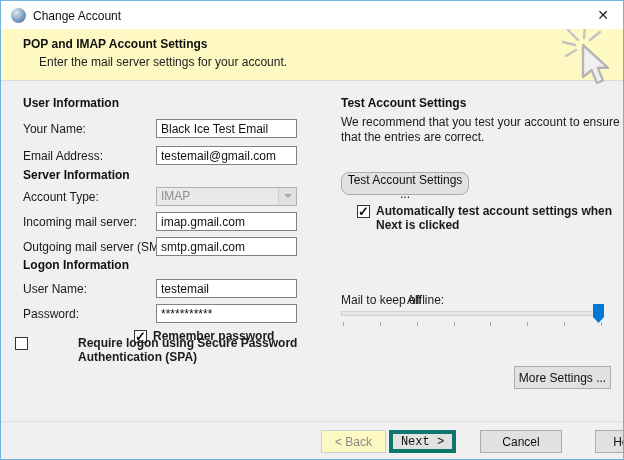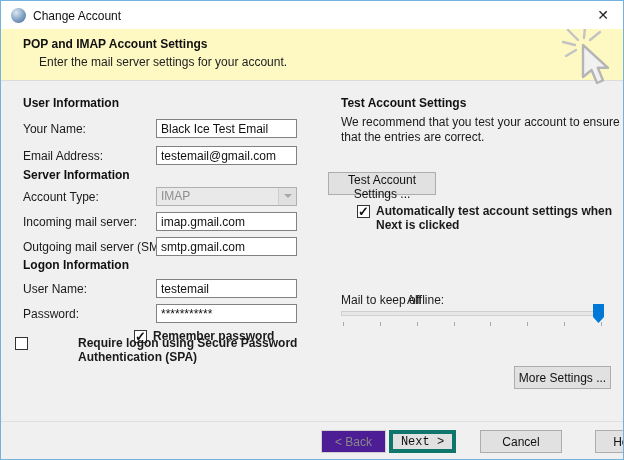--- a/index.html
+++ b/index.html
@@ -41,21 +41,21 @@
   .chkrow { position:absolute; display:flex; align-items:flex-start; cursor:pointer; }
   .box { flex:0 0 auto; width:13px; height:13px; border:1px solid #333; background:#fff;
     position:relative; margin-right:6px; margin-top:1px; }
   .box.checked::after { content:"✓"; position:absolute; left:0px; top:-2px;
     font-size:13px; font-weight:bold; color:#111; }
   .chklbl { line-height:14px;font-weight:bold; }
   
   .btn { position:absolute; height:23px; background:#e1e1e1; border:1px solid #adadad;
     font-family:inherit; font-size:12px; color:#111; text-align:center; cursor:pointer; }
   .btn.default { border:4px solid #0f766e;font-family:Liberation Mono, monospace; }
-  .btn:disabled, .btn.disabled { background:#4c1d95; border-color:#cfcfcf; color:#888; cursor:default; }
+  .btn:disabled, .btn.disabled { background:#fef9c3; border-color:#cfcfcf; color:#888; cursor:default; }
   
   .slider-track { position:absolute; left:340px; top:310px; width:263px; height:5px;
     background:#e7e7e7; border:1px solid #d0d0d0; }
   .slider-thumb { position:absolute; left:592px; top:303px; width:11px; height:19px;
     background:#0078d7; cursor:pointer;
     clip-path:polygon(0 0, 100% 0, 100% 68%, 50% 100%, 0 68%); }
   .ticks { position:absolute; left:342px; top:321px; width:259px; display:flex;
     justify-content:space-between; }
   .ticks span { width:1px; height:4px; background:#a9a9a9; }
   
@@ -125,21 +125,21 @@
 
   <div class="chkrow" style="left:14px; top:335px; width:300px;gap:44px;">
     <span class="box"></span>
     <span class="chklbl" style="width:270px;">Require logon using Secure Password Authentication (SPA)</span>
   </div>
 
   <div class="sect" style="left:340px; top:95px;">Test Account Settings</div>
 
   <div class="para" style="left:340px; top:114px; width:285px;">We recommend that you test your account to ensure that the entries are correct.</div>
 
-  <button class="btn" style="left:327px; top:171px; width:108px;">Test Account Settings ...</button>
+  <button class="btn" style="left:340px; top:171px; width:128px;border-radius:8px;">Test Account Settings ...</button>
 
   <div class="chkrow" style="left:356px; top:203px; width:266px;">
     <span class="box checked"></span>
     <span class="chklbl" style="width:242px;">Automatically test account settings when Next is clicked</span>
   </div>
 
   <div class="lbl" style="left:340px; top:292px;">Mail to keep offline:</div>
   <div class="lbl" style="left:406px; top:292px;">All</div>
 
   <div class="slider-track"></div>

